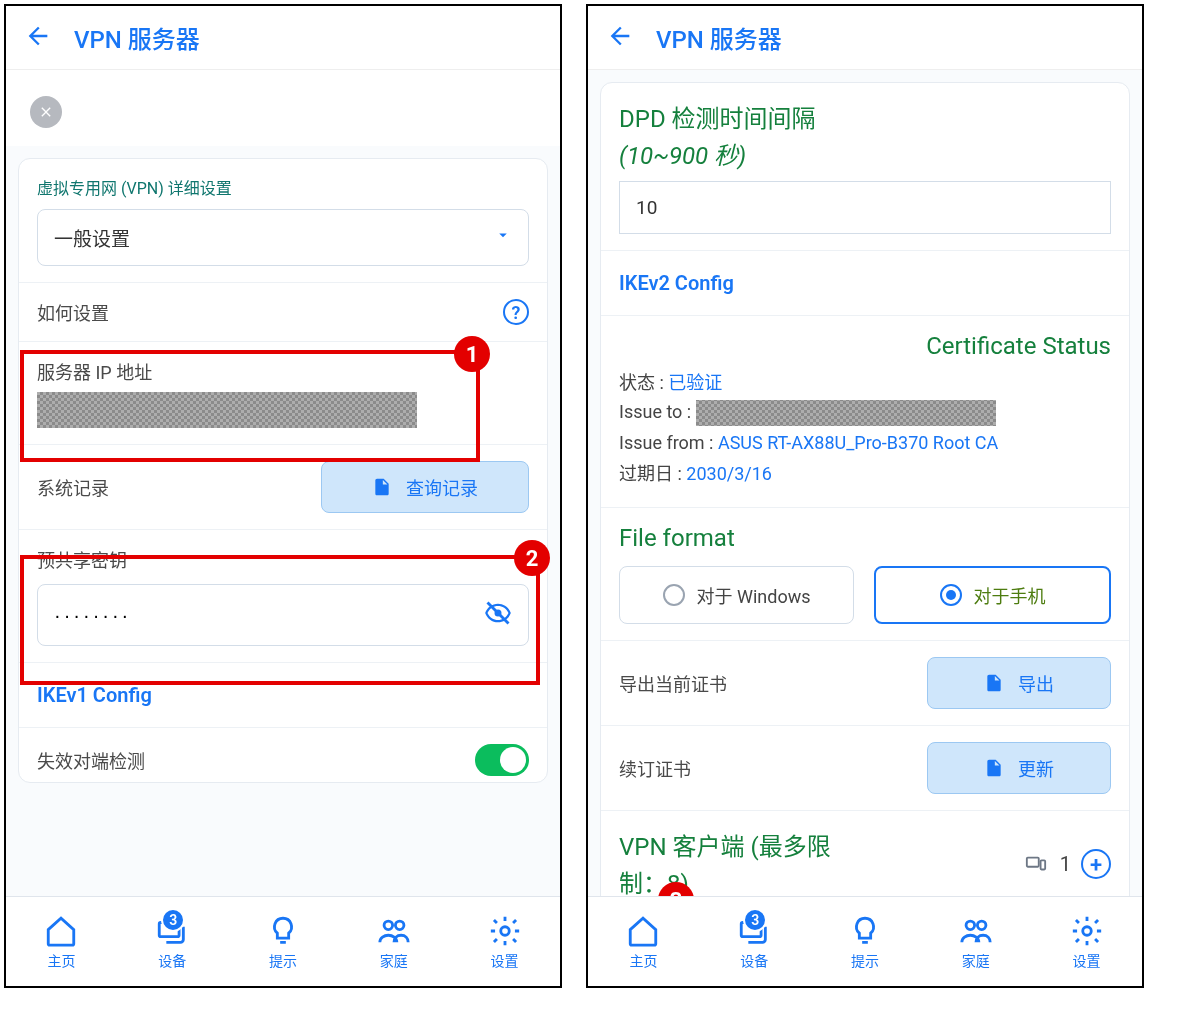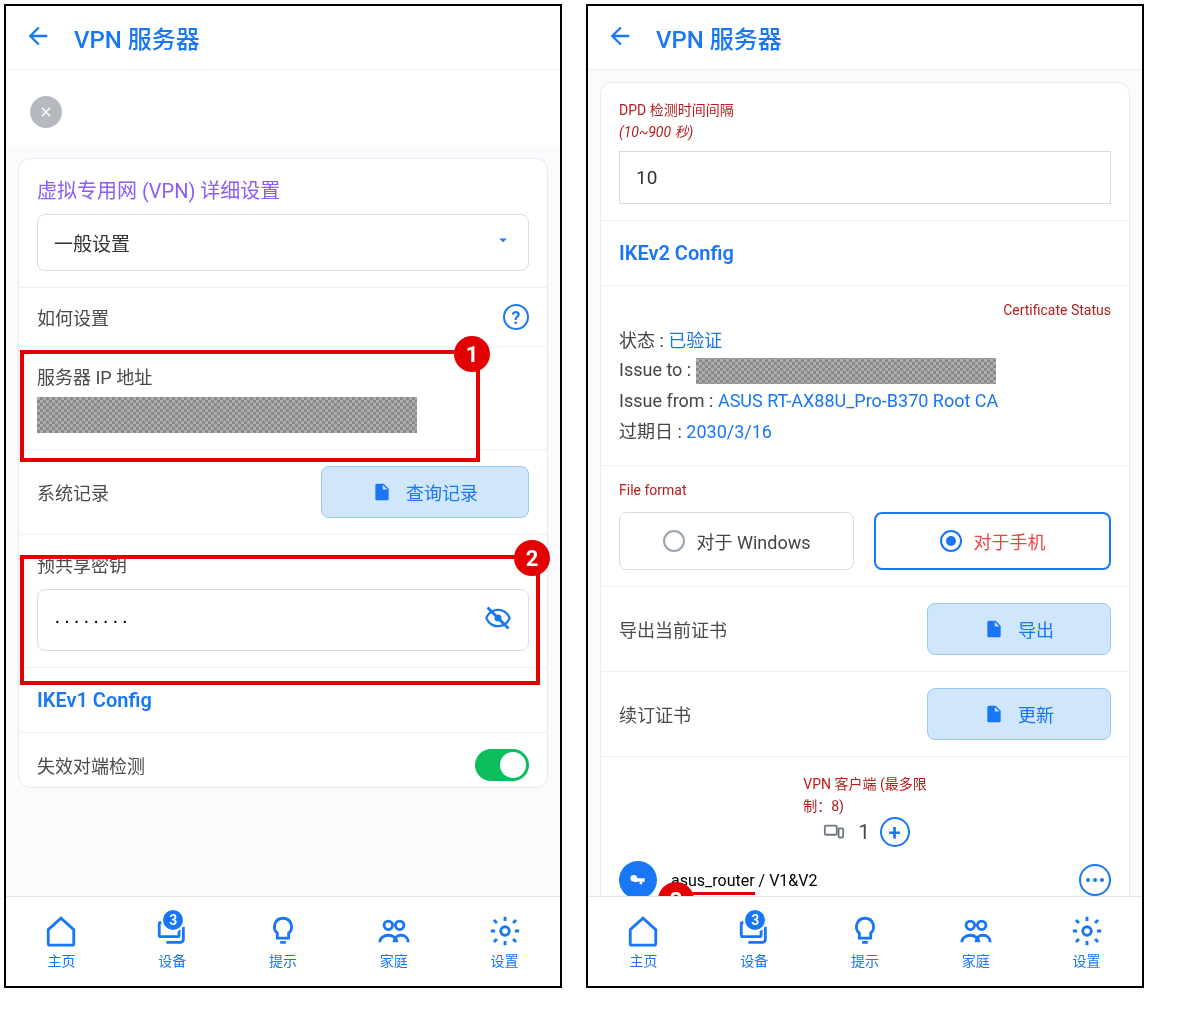--- a/index.html
+++ b/index.html
@@ -59,22 +59,22 @@
     border-radius: 12px;
     margin-top: 12px;
     overflow: hidden;
   }
   .section {
     padding: 16px 18px;
     border-bottom: 1px solid #edf1f5;
   }
   .section:last-child { border-bottom: none; }
   .section-label {
-    font-size: 20px;
-    color: #8b5cf6;
+    font-size: 16px;
+    color: #0f766e;
     margin-bottom: 10px;
   }
   .section-label-sm {
     font-size: 18px;
     color: #4a4a4a;
   }
   .select-box {
     border: 1px solid #d3dde8;
     border-radius: 8px;
     padding: 14px 16px;
@@ -188,35 +188,35 @@
     padding: 14px 16px; font-size: 19px; color:#333; background:#fff;
   }
   .cert-row { font-size: 18px; color:#444; margin: 6px 0; }
   .link-blue { color:#1976f5; }
   .radio-row { display:flex; gap:20px; margin-top:14px; }
   .radio-pill {
     flex:1; border:1px solid #d3dde8; border-radius:8px;
     padding:14px 10px; display:flex; align-items:center; gap:12px;
     font-size:18px; color:#444; justify-content:center;
   }
-  .radio-pill.sel { border:2.5px solid #1976f5; color:#ef4444; }
+  .radio-pill.sel { border:2.5px solid #1976f5; color:#4d7c0f; }
   .radio-dot { width:22px; height:22px; border:2px solid #9aa4b1; border-radius:50%; display:inline-block; position:relative;}
   .radio-pill.sel .radio-dot { border-color:#1976f5; }
   .radio-pill.sel .radio-dot::after { content:''; position:absolute; inset:4px; background:#1976f5; border-radius:50%; }
-  .client-row { display:flex; justify-content:space-between; align-items:center;flex-direction:column; }
+  .client-row { display:flex; justify-content:space-between; align-items:center; }
   .device-count { display:flex; align-items:center; gap:10px; font-size:20px; color:#444; }
   .plus-circle { width:30px; height:30px; border:2.5px solid #1976f5; border-radius:50%; display:flex; align-items:center; justify-content:center; color:#1976f5; font-size:22px; font-weight:600; }
   .user-row { display:flex; align-items:center; gap:14px; padding:14px 0 0 0; }
   .key-circle { width:38px; height:38px; border-radius:50%; background:#1976f5; display:flex; align-items:center; justify-content:center; }
   .key-circle svg { width:20px; height:20px; fill:#fff; }
   .more-dots { width:32px; height:32px; border:2px solid #1976f5; border-radius:50%; display:flex; align-items:center; justify-content:center; gap:3px; margin-left:auto;}
   .more-dots span { width:4px; height:4px; background:#1976f5; border-radius:50%; }
   .underline-red { border-bottom: 3px solid #e30000; padding-bottom:2px; }
   .section-heading-grey {
-    font-size: 14px; color:#b91c1c; margin-bottom: 2px;
+    font-size: 24px; color:#15803d; margin-bottom: 2px;
   }
 </style>
 </head>
 <body>
 
 <div class="phone">
   <div class="topbar">
     <span class="back-icon">
       <svg viewBox="0 0 24 24">
           <path d="M20 11H7.8l5.6-5.6L12 4l-8 8 8 8 1.4-1.4L7.8 13H20z" fill="#1976f5"></path>

